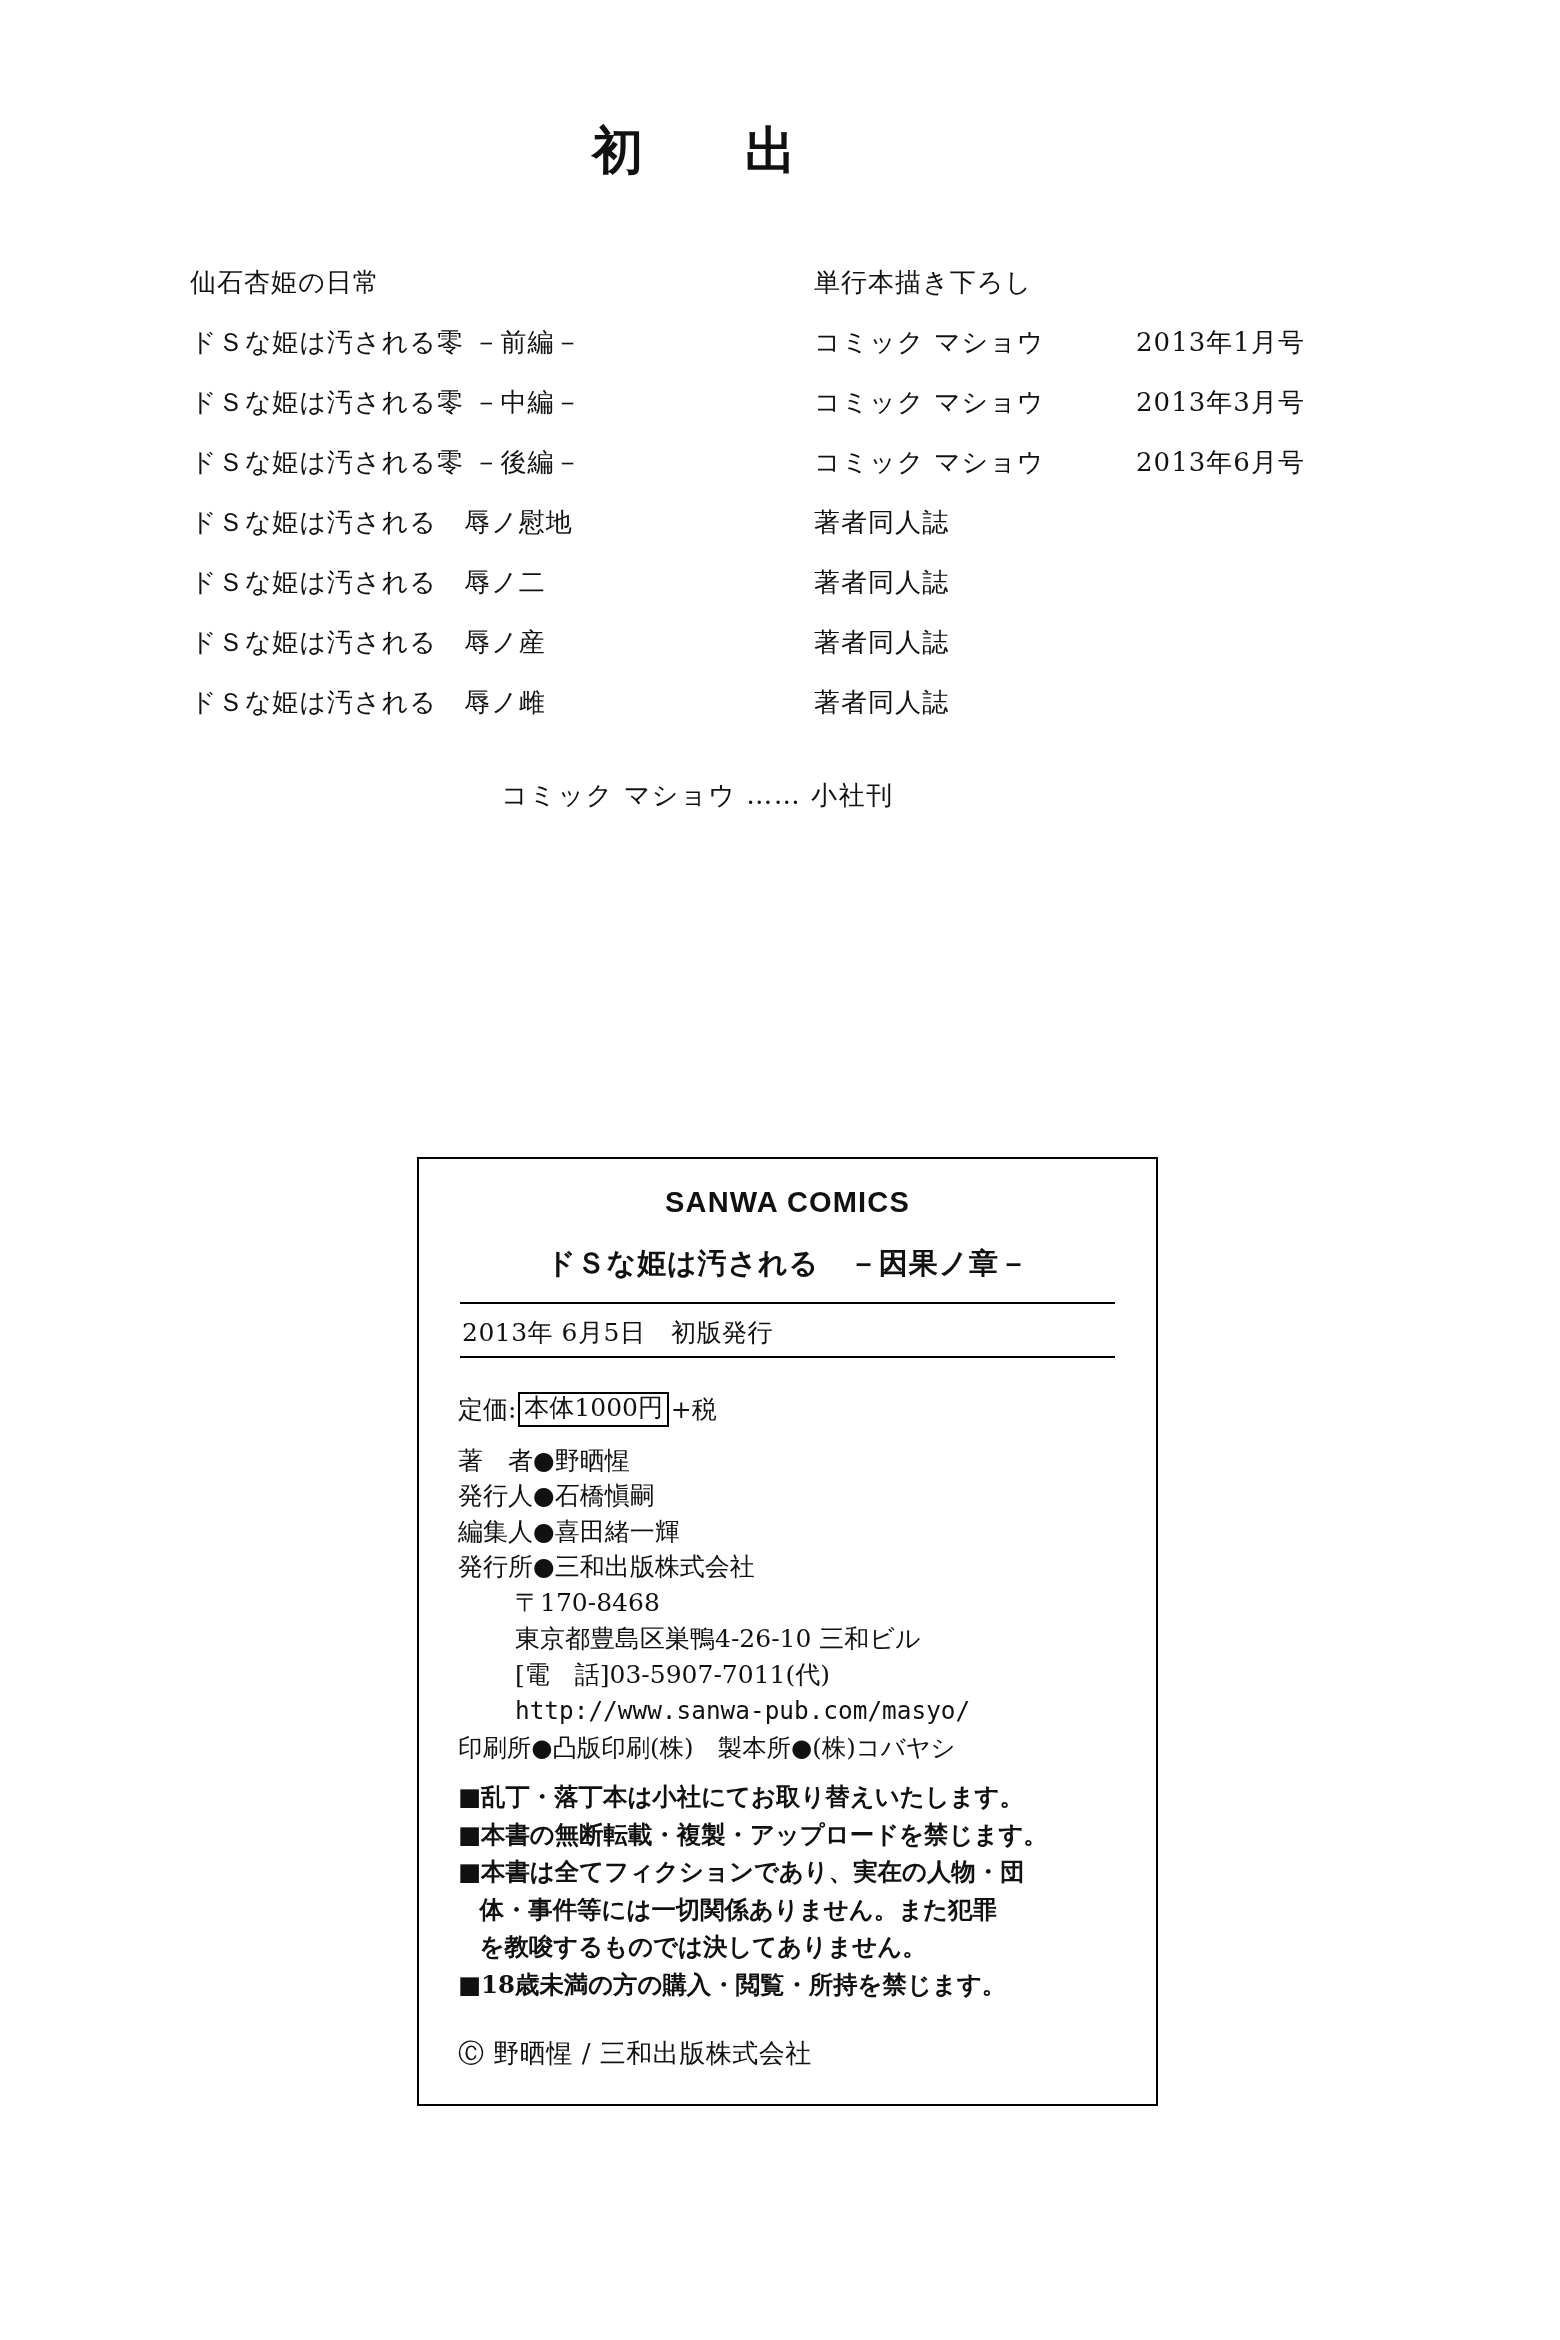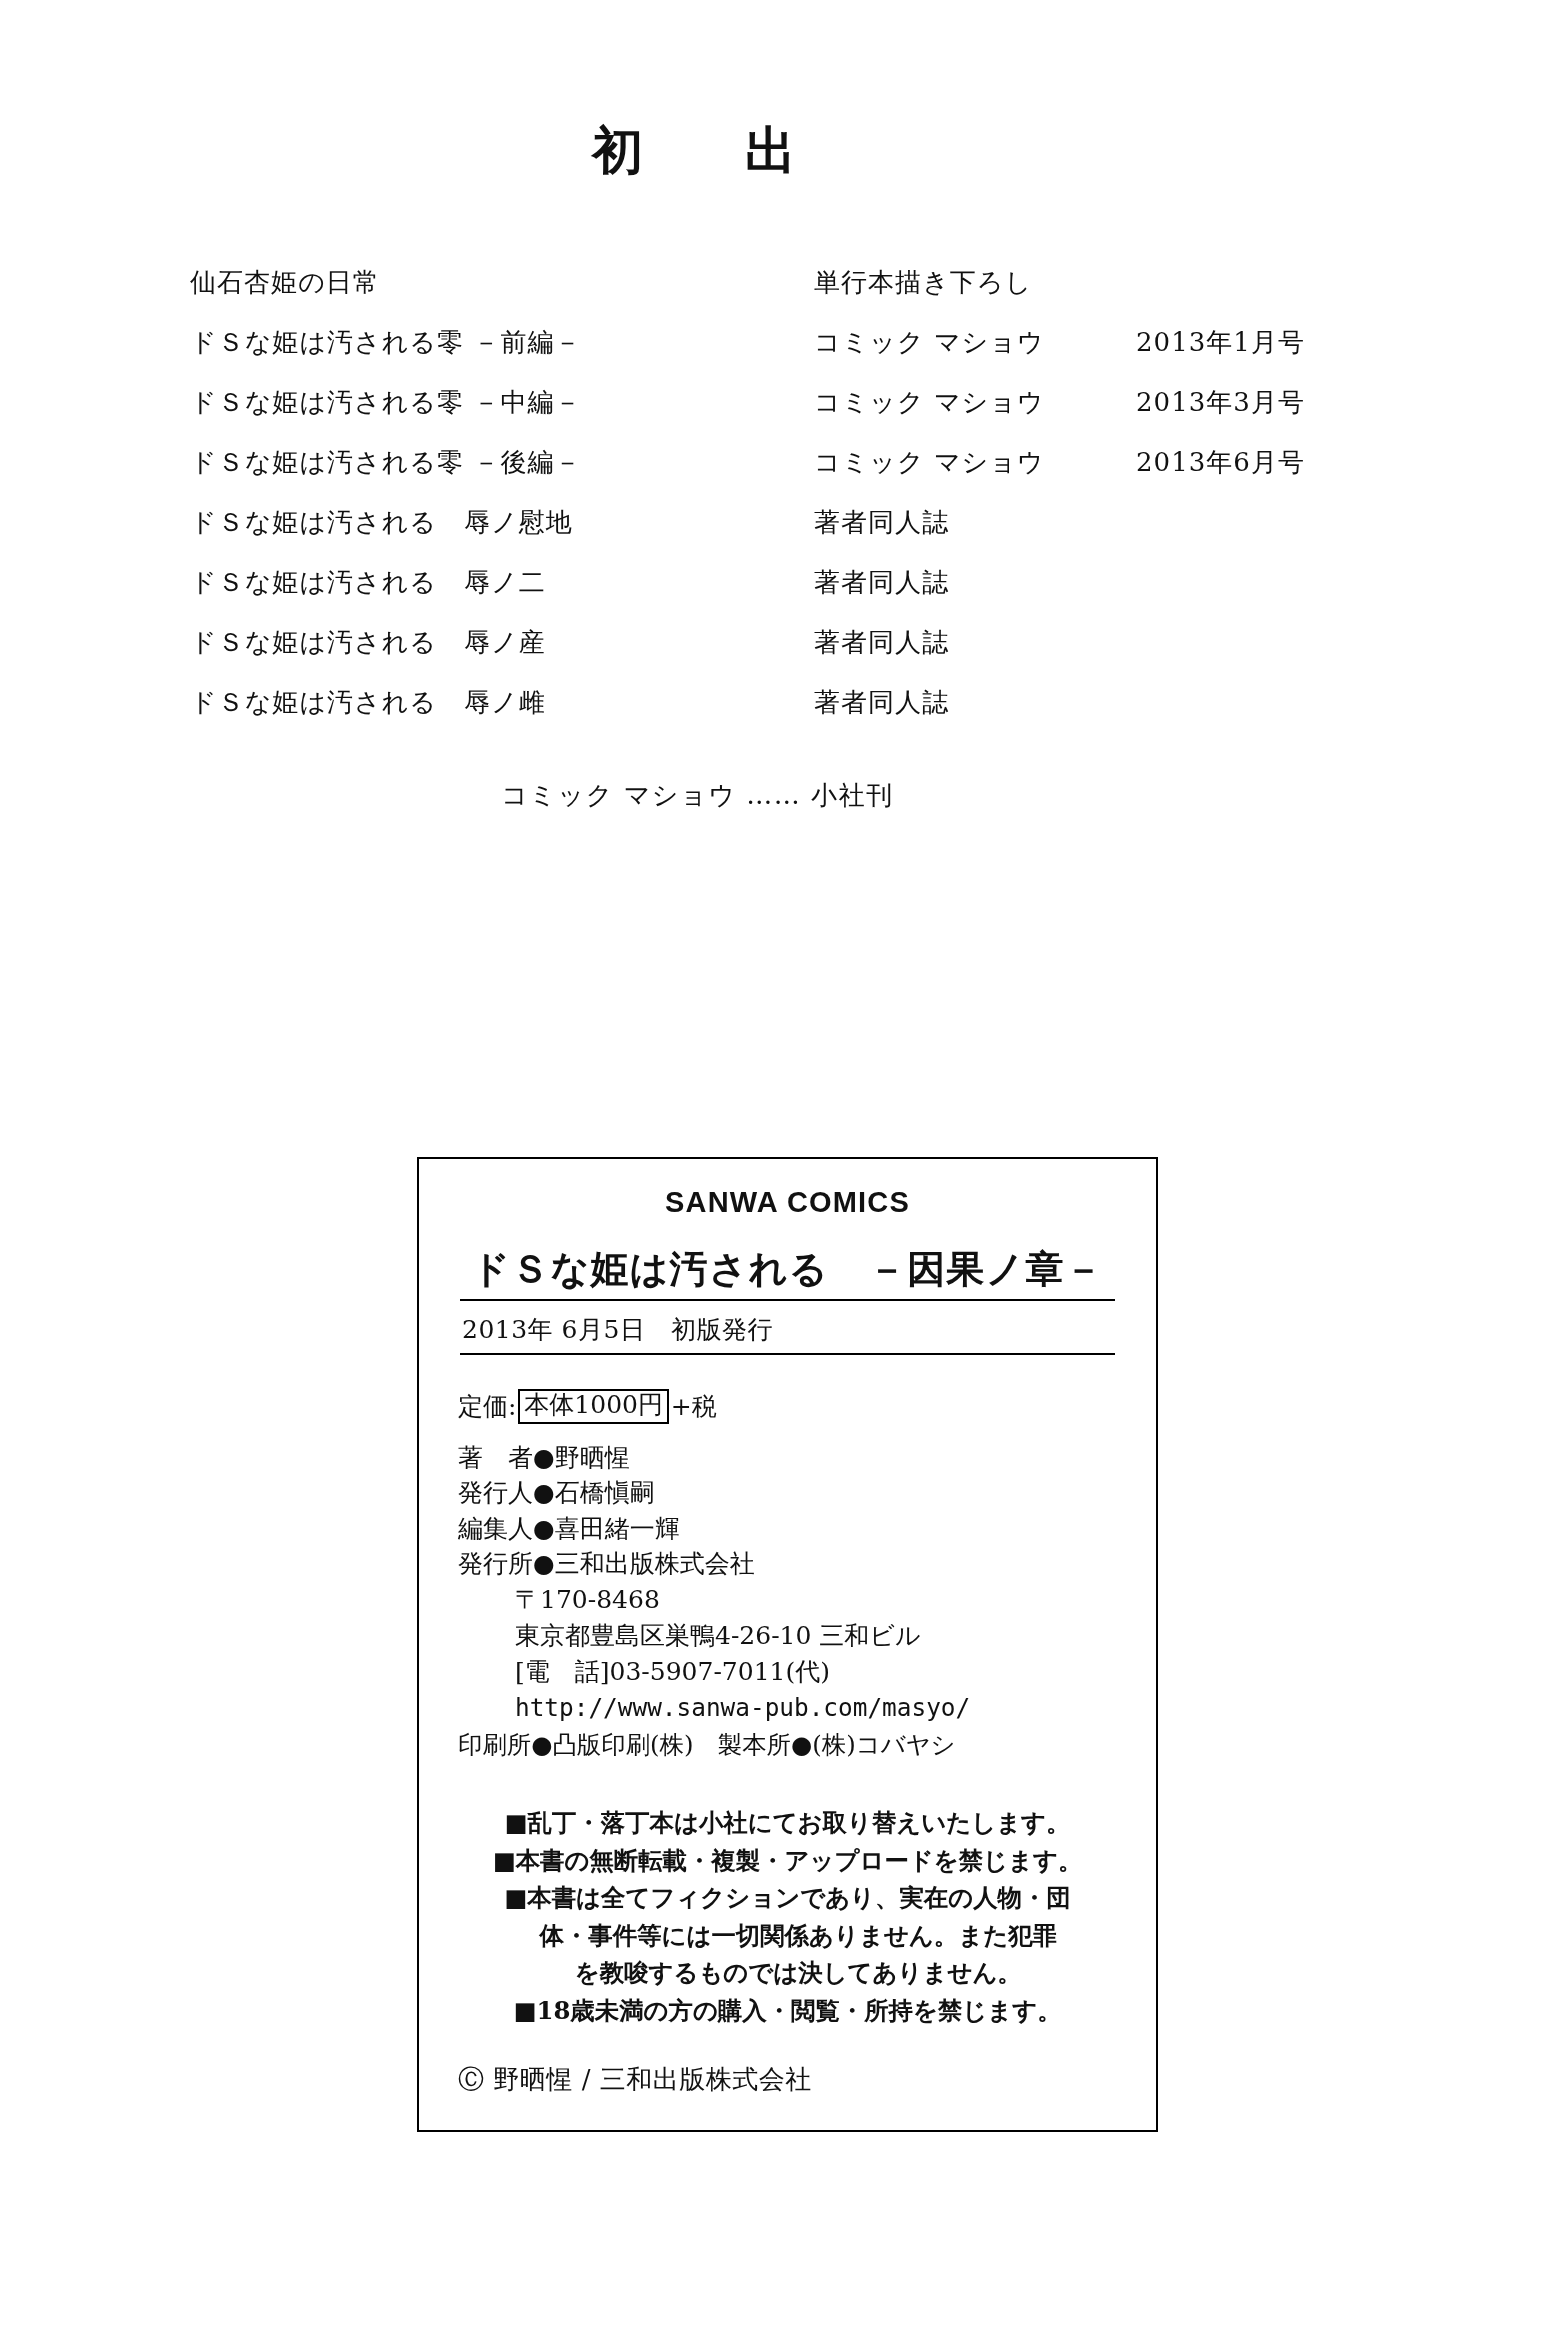--- a/index.html
+++ b/index.html
@@ -85,26 +85,26 @@
   .colophon-brand {
     text-align: center;
     font-size: 29px;
     font-weight: bold;
     letter-spacing: 0.04em;
     font-family: "Liberation Sans", sans-serif;
     margin-bottom: 25px;
   }
   .colophon-booktitle {
     text-align: center;
-    font-size: 38px;
+    font-size: 29px;
     font-weight: bold;
     font-family: "DejaVu Serif", "Liberation Serif", serif;
     letter-spacing: 0.03em;
     border-bottom: 2.9px solid #000;
-    padding-bottom: 4px;
+    padding-bottom: 18px;
     margin: 0 2px 7.8px 2px;
   }
   .colophon-date {
     font-size: 25px;
     font-family: "DejaVu Serif", "Liberation Serif", serif;
     border-bottom: 2px solid #000;
     padding: 3.9px 2px 7.8px 2px;
     margin: 0 2px 21.5px 2px;
     letter-spacing: 0.02em;
   }
@@ -143,22 +143,21 @@
     white-space: nowrap;
   }
   .printer-line {
     font-size: 24.4px;
     font-family: "DejaVu Serif", "Liberation Serif", serif;
     line-height: 1.44;
     margin-top: 2px;
     white-space: nowrap;
   }
   .notices {
-    margin-top: 43px;
-    text-align: center;
+    margin-top: 14px;
   }
   .notice {
     font-size: 24.4px;
     font-family: "DejaVu Serif", "Liberation Serif", serif;
     line-height: 1.46;
     font-weight: bold;
     margin-bottom: 2px;
   }
   .notice-cont {
     font-size: 24.4px;

